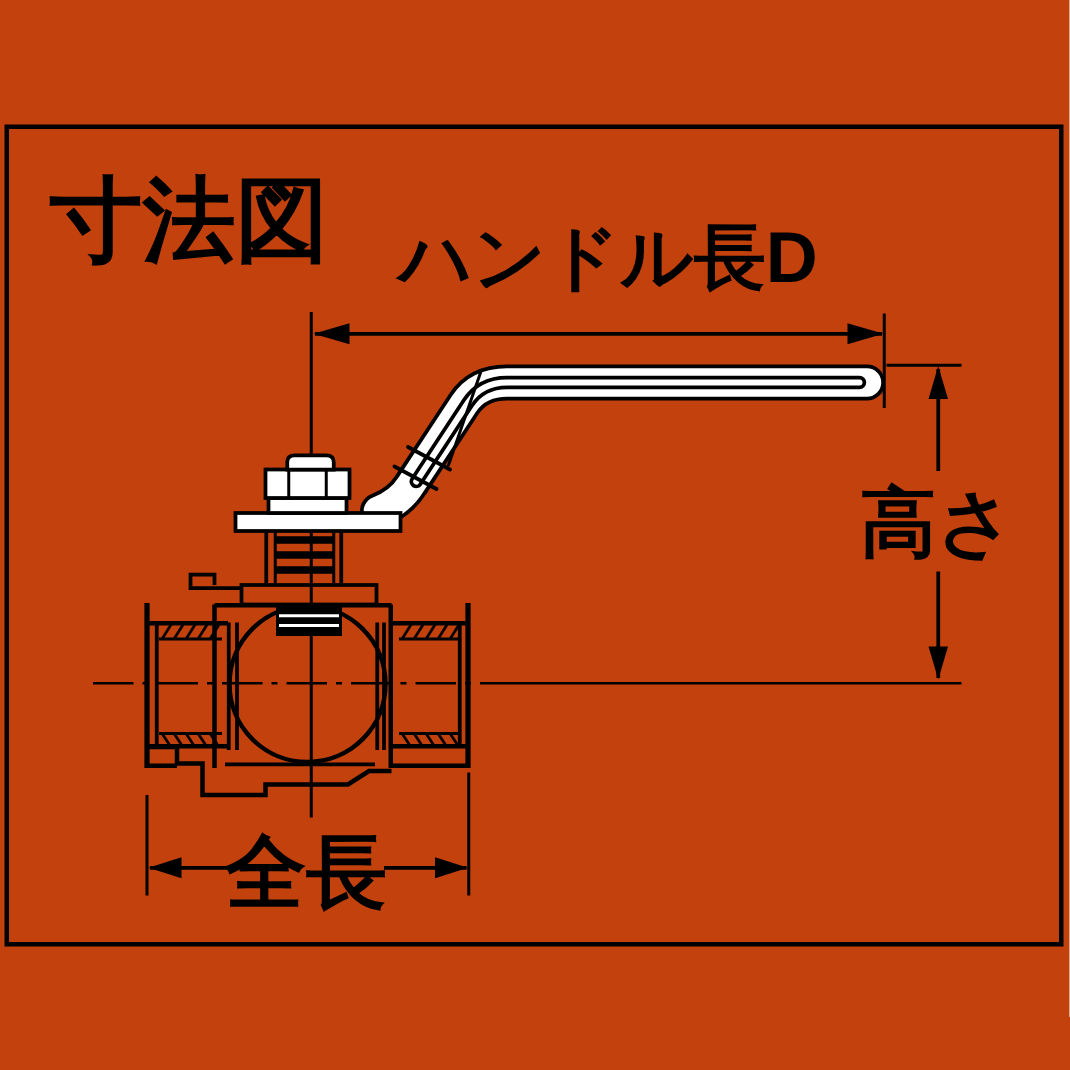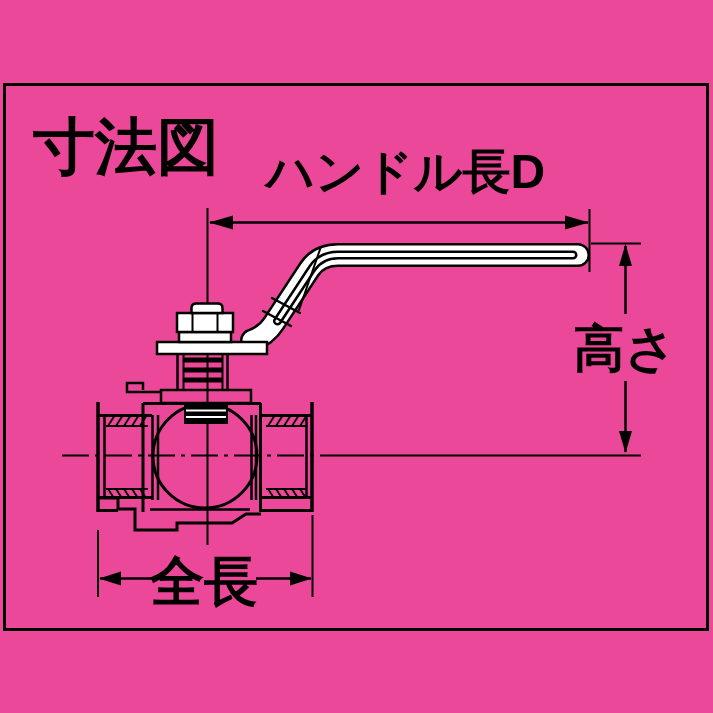--- a/index.html
+++ b/index.html
@@ -1,16 +1,16 @@
 <!DOCTYPE html>
 <html><head>
 <meta charset="utf-8">
 <style>
   html,body{margin:0;padding:0;background:#ffffff;}
-  .canvas{position:relative;width:713px;height:713px;background:#ec4899;overflow:hidden;
+  .canvas{position:relative;width:713px;height:713px;background:#c2410c;overflow:hidden;
           font-family:"Liberation Sans","DejaVu Sans",sans-serif;}
   svg{display:block;}
   text{font-family:"Liberation Sans","DejaVu Sans",sans-serif;font-weight:700;fill:#000;}
 </style>
 </head>
 <body>
 
 <div class="canvas">
 <svg width="713" height="713" viewBox="0 0 713 713">
 

